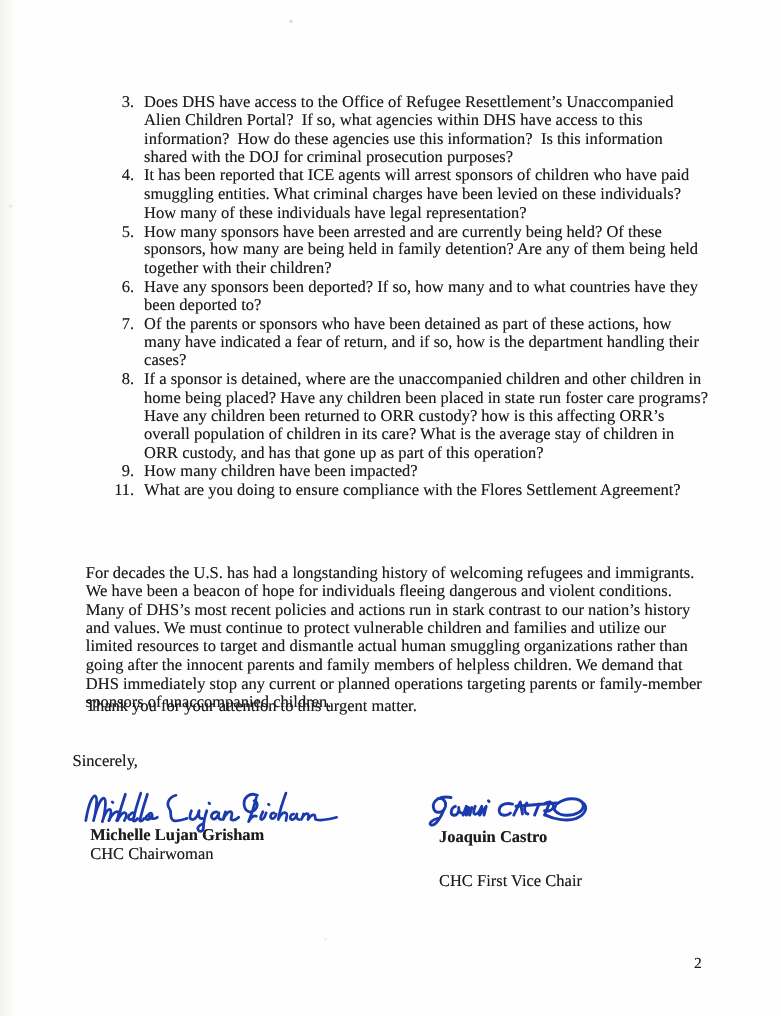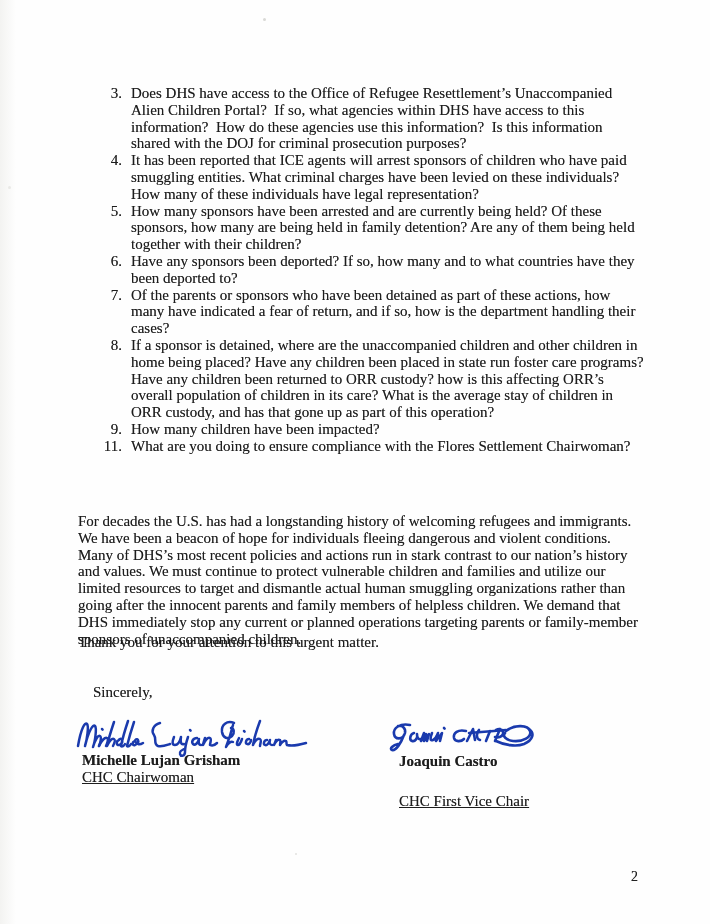--- a/index.html
+++ b/index.html
@@ -28,27 +28,27 @@
   }
   .q-row { display:flex; align-items:flex-start; }
   .q-num { flex:0 0 44px; width:44px; text-align:right; }
   .q-text { flex:1; margin-left:9px; white-space:pre-wrap; }
 
   .para {
     position:absolute; left:78px; top:485px; width:564px;
     line-height:16.8px; white-space:pre-wrap;margin-top:28px;
   }
   .thanks    { position:absolute; left:78px; top:634px; line-height:16.8px; }
-  .sincerely { position:absolute; left:93px; top:684px; line-height:16.8px; }
+  .sincerely { position:absolute; left:66px; top:684px; line-height:16.8px; }
 
   .sig-svg { position:absolute; }
   .sig-svg.michelle { left:74px;  top:715px; }
   .sig-svg.joaquin  { left:386px; top:719px; }
   .sig-name  { position:absolute; line-height:17px;font-weight:bold; }
-  .sig-title { position:absolute; line-height:17px;text-decoration:underline; }
+  .sig-title { position:absolute; line-height:17px; }
   .sig-name.left   { left:82px;  top:752px; }
   .sig-title.left  { left:82px;  top:769px; }
   .sig-name.right  { left:399px; top:753px; }
   .sig-title.right { left:399px; top:769px;margin-top:24px; }
 
   .page-num { position:absolute; left:631px; top:869px; font-size:14px; color:#222; }
 </style>
 </head>
 <body>
 
@@ -83,21 +83,21 @@
     <div class="q-row">
       <span class="q-num">8.</span>
       <span class="q-text">If a sponsor is detained, where are the unaccompanied children and other children in home being placed? Have any children been placed in state run foster care programs? Have any children been returned to ORR custody? how is this affecting ORR’s overall population of children in its care? What is the average stay of children in ORR custody, and has that gone up as part of this operation?</span>
     </div>
     <div class="q-row">
       <span class="q-num">9.</span>
       <span class="q-text">How many children have been impacted?</span>
     </div>
     <div class="q-row">
       <span class="q-num">11.</span>
-      <span class="q-text">What are you doing to ensure compliance with the Flores Settlement Chairwoman?</span>
+      <span class="q-text">What are you doing to ensure compliance with the Flores Settlement Agreement?</span>
     </div>
   </div>
 
   <div class="para">For decades the U.S. has had a longstanding history of welcoming refugees and immigrants. We have been a beacon of hope for individuals fleeing dangerous and violent conditions. Many of DHS’s most recent policies and actions run in stark contrast to our nation’s history and values. We must continue to protect vulnerable children and families and utilize our limited resources to target and dismantle actual human smuggling organizations rather than going after the innocent parents and family members of helpless children. We demand that DHS immediately stop any current or planned operations targeting parents or family-member sponsors of unaccompanied children.</div>
 
   <div class="thanks">Thank you for your attention to this urgent matter.</div>
 
   <div class="sincerely">Sincerely,</div>
 
   <svg class="sig-svg michelle" width="237" height="44" viewBox="0 0 237 44" fill="none" stroke="#1a3aad" stroke-width="2.5" stroke-linecap="round" stroke-linejoin="round">

